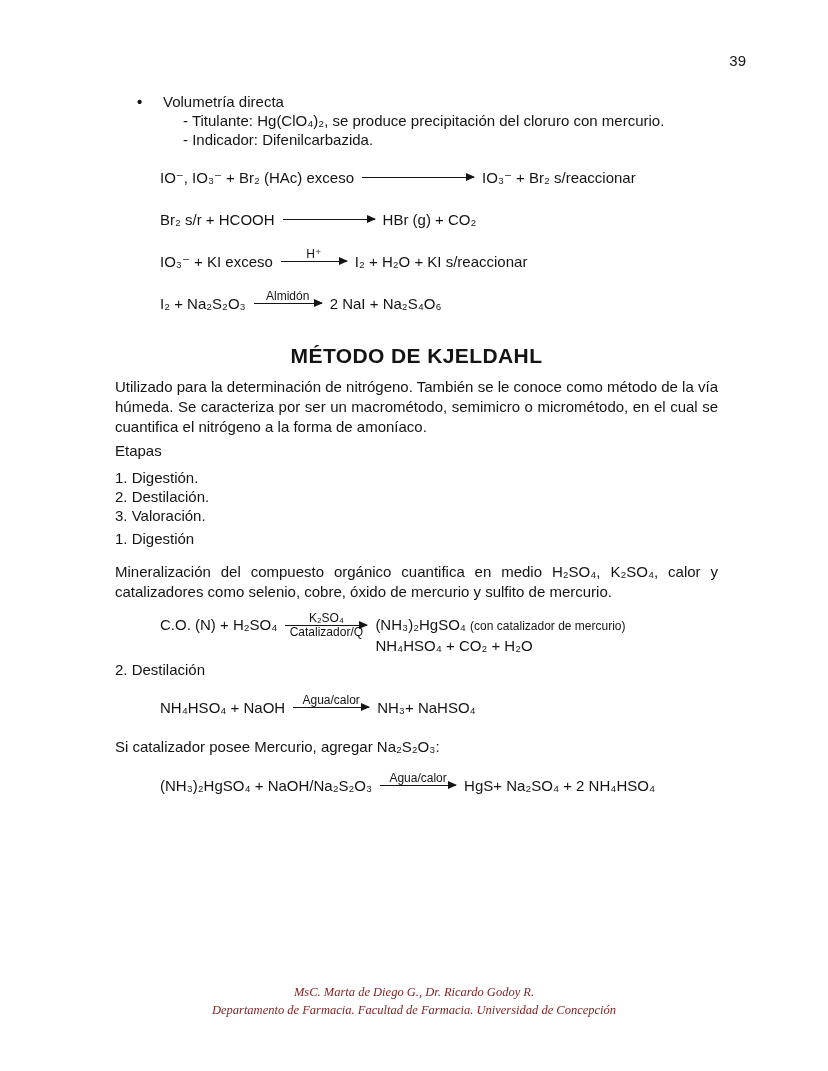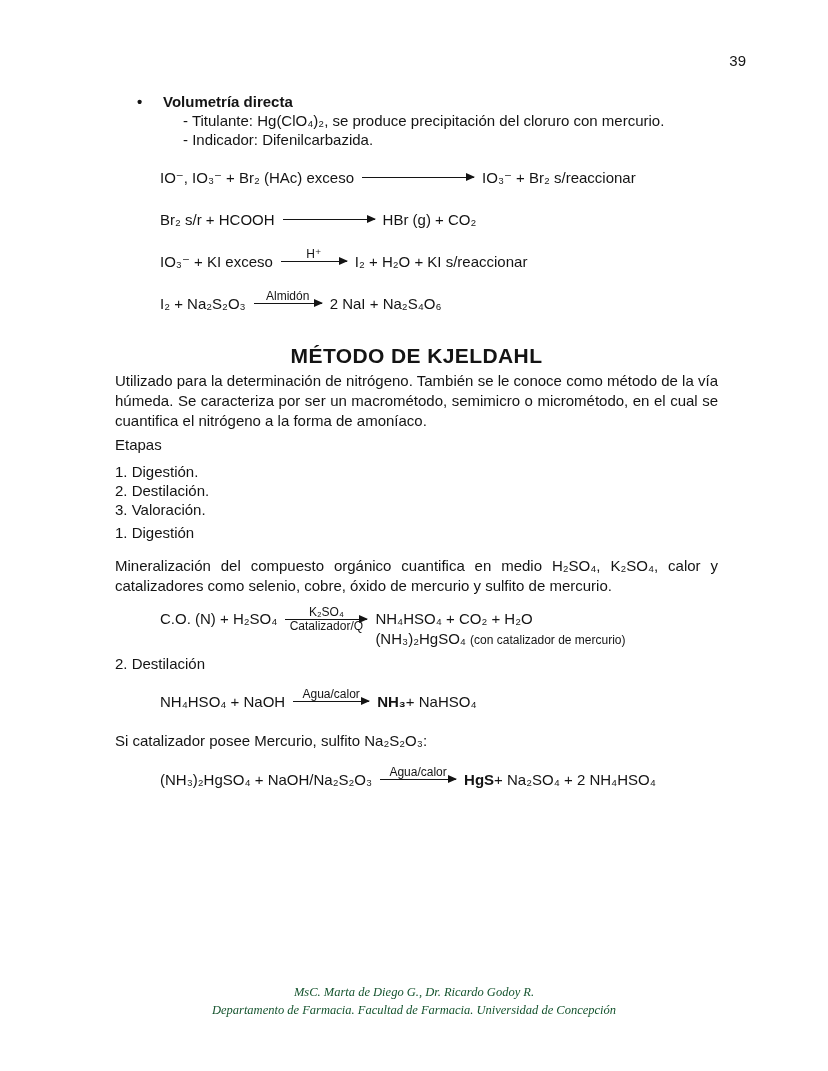--- a/index.html
+++ b/index.html
@@ -5,49 +5,49 @@
   * { margin:0; padding:0; box-sizing:border-box; }
   html,body { background:#ffffff; }
   body {
     width:828px; height:1071px;
     font-family:"Liberation Sans","DejaVu Sans",sans-serif;
     font-size:15px; color:#141414;
   }
   .page { position:relative; width:828px; height:1071px; overflow:hidden; background:#fff; }
   .pagenum { position:absolute; top:52px; right:82px; font-size:15px; }
   .content { position:absolute; left:115px; right:110px; top:92px; }
-  .b { font-weight:bold;text-align:center; }
+  .b { font-weight:normal;text-align:center; }
   .bullet-row { display:flex; margin-left:22px; line-height:19px; }
   .bullet-glyph { width:26px; font-weight:bold; }
   .sub { margin-left:68px; line-height:19px; }
   .bline { margin-top:20px; line-height:19px; }
   .gap { display:inline-block; width:14px; }
   .rx { margin-left:45px; display:flex; align-items:center; margin-top:15px; white-space:nowrap; }
   .arrow { display:inline-flex; flex-direction:column; align-items:center; margin:0 8px; }
   .arrow .lbl { font-size:12px; line-height:13px; min-height:13px; padding:0 2px; white-space:nowrap; }
   .shaft { position:relative; height:0; border-top:1.4px solid #141414; }
   .shaft::after {
     content:""; position:absolute; right:-1px; top:-4.7px; width:0; height:0;
     border-left:9px solid #141414; border-top:4px solid transparent; border-bottom:4px solid transparent;
   }
   .title { text-align:center; font-size:21px; margin-top:26px; letter-spacing:0.4px; line-height:26px; }
-  .para { margin-top:2px; line-height:20px; text-align:justify; }
+  .para { margin-top:8px; line-height:20px; text-align:justify; }
   .hd { margin-top:4px; line-height:19px; font-weight:normal; }
   .etapa { line-height:19px; }
   .etapas-block { margin-top:8px; }
   .rx-dig { align-items:flex-start; }
   .rx-dig .left1 { line-height:20px; }
   .arrow-dig { margin-top:-3px; }
   .rx-right2 { display:flex; flex-direction:column; }
   .rx-right2 .line { line-height:20px; }
   .small { font-size:12px; }
   .footer {
     position:absolute; left:0; right:0; bottom:52px; text-align:center;
     font-family:"Liberation Serif","DejaVu Serif",serif; font-style:italic;
-    font-size:12.5px; line-height:18px; color:#14532d;
+    font-size:12.5px; line-height:18px; color:#7f1d1d;
   }
 </style>
 </head>
 <body>
 
 <div class="page">
 
   <div class="pagenum">39</div>
 
   <div class="content">
@@ -115,39 +115,39 @@
     <p class="para" style="margin-top:14px">Mineralización del compuesto orgánico cuantifica en medio H₂SO₄, K₂SO₄, calor y catalizadores como selenio, cobre, óxido de mercurio y sulfito de mercurio.</p>
 
     <div class="rx rx-dig" style="margin-top:13px">
       <span class="left1">C.O. (N) + H₂SO₄</span>
       <span class="arrow arrow-dig">
         <span class="lbl">K₂SO₄</span>
         <span class="shaft" style="width:82px"></span>
         <span class="lbl">Catalizador/Q</span>
       </span>
       <span class="rx-right2">
+        <span class="line"><span>(NH₃)₂HgSO₄</span> <span class="small">(con catalizador de mercurio)</span></span>
         <span class="line">NH₄HSO₄ + CO₂ + H₂O</span>
-        <span class="line"><span>(NH₃)₂HgSO₄</span> <span class="small">(con catalizador de mercurio)</span></span>
       </span>
     </div>
 
     <p class="hd">2. Destilación</p>
 
     <div class="rx">
       <span>NH₄HSO₄ + NaOH</span>
       <span class="arrow">
         <span class="lbl">Agua/calor</span>
         <span class="shaft" style="width:76px"></span>
         <span class="lbl"></span>
       </span>
       <span class="b">NH₃</span>
         <span> + NaHSO₄</span>
     </div>
 
-    <p class="para" style="margin-top:16px; text-align:left">Si catalizador posee Mercurio, sulfito Na₂S₂O₃:</p>
+    <p class="para" style="margin-top:16px; text-align:left">Si catalizador posee Mercurio, agregar Na₂S₂O₃:</p>
 
     <div class="rx">
       <span>(NH₃)₂HgSO₄ + NaOH/Na₂S₂O₃</span>
       <span class="arrow">
         <span class="lbl">Agua/calor</span>
         <span class="shaft" style="width:76px"></span>
         <span class="lbl"></span>
       </span>
       <span class="b">HgS</span>
         <span> + Na₂SO₄ + 2 NH₄HSO₄</span>

